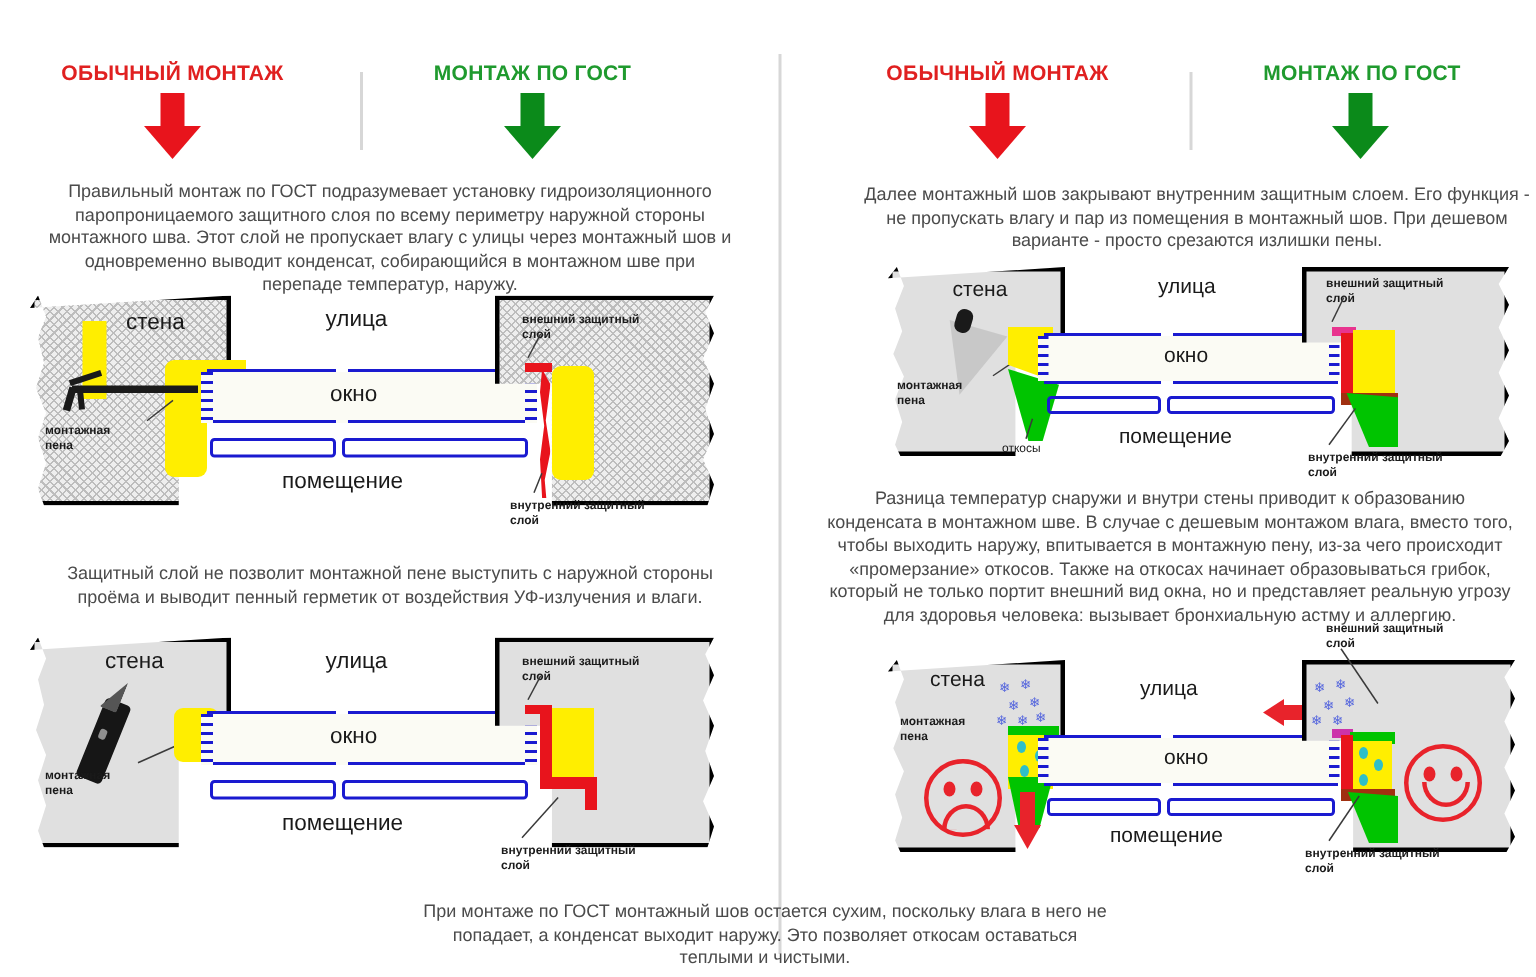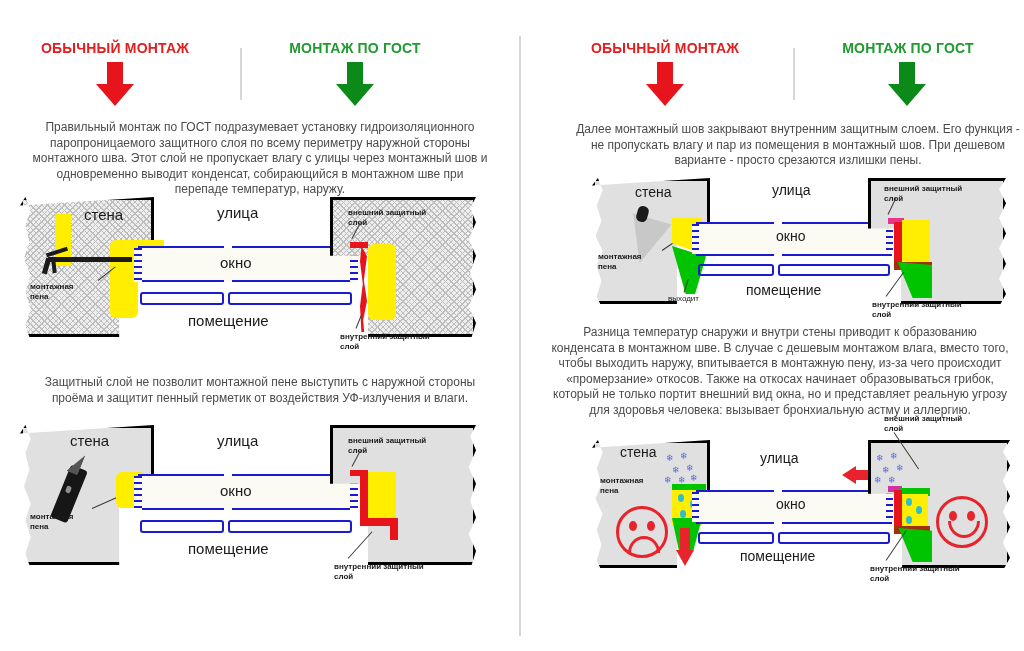--- a/index.html
+++ b/index.html
@@ -202,21 +202,21 @@
     </div>
     <div class="leader" style="left:340px;top:46px;width:18px;transform:rotate(-62deg);"></div>
 
     <div class="small-label" style="left:328px;top:140px;width:120px;">
       <span style="white-space:pre-line;">внутренний защитный
 слой</span>
     </div>
     <div class="leader" style="left:344px;top:136px;width:14px;transform:rotate(-68deg);"></div>
   </div>
 
-  <div class="para" style="left:40px;top:375px;width:440px;">Защитный слой не позволит монтажной пене выступить с наружной стороны проёма и защитит пенный герметик от воздействия УФ-излучения и влаги.</div>
+  <div class="para" style="left:40px;top:375px;width:440px;">Защитный слой не позволит монтажной пене выступить с наружной стороны проёма и выводит пенный герметик от воздействия УФ-излучения и влаги.</div>
 
   <div class="diagram" style="left:12px;top:420px;width:496px;height:165px;">
 
     <div class="wall" style="left:8px;top:5px;width:128px;height:134px;background:#e0e0e0;
          clip-path:polygon(0 6%,4% 0,8% 10%,4% 20%,7% 32%,3% 44%,8% 56%,4% 68%,8% 80%,4% 92%,7% 100%,74% 100%,74% 42%,100% 42%,100% 0);"></div>
 
     <div class="wall-label" style="left:58px;top:12px;">стена</div>
 
     <div class="tool" style="left:42px;top:32px;width:50px;height:70px;">
       <div class="knife" style="left:6px;top:14px;width:18px;height:56px;background:#161616;transform:rotate(22deg);border-radius:3px;"></div>
@@ -287,21 +287,21 @@
       <span style="white-space:pre-line;">монтажная
 пена</span>
     </div>
     <div class="leader" style="left:82px;top:80px;width:30px;transform:rotate(-34deg);"></div>
 
     <div class="foam" style="left:92px;top:48px;width:30px;height:36px;
          clip-path:polygon(0 0,100% 0,100% 100%,0 70%);"></div>
     <div class="green-slope" style="left:92px;top:76px;width:34px;height:48px;background:#00c400;
          clip-path:polygon(0 0,100% 22%,68% 100%,40% 100%);"></div>
 
-    <div class="small-label thin" style="left:88px;top:124px;">выходит</div>
+    <div class="small-label thin" style="left:88px;top:124px;">откосы</div>
     <div class="leader" style="left:104px;top:122px;width:14px;transform:rotate(-72deg);"></div>
 
     <div class="winbody" style="left:118px;top:54px;width:190px;height:30px;background:#fbfbf4;"></div>
     <div class="winline" style="left:116px;top:52px;width:78px;"></div>
     <div class="winline" style="left:202px;top:52px;width:110px;"></div>
     <div class="winline" style="left:116px;top:84px;width:78px;"></div>
     <div class="winline" style="left:202px;top:84px;width:110px;"></div>
     <div class="winline" style="left:118px;top:94px;width:72px;height:8px;background:transparent;border:2px solid #1a1ad0;border-radius:3px;"></div>
     <div class="winline" style="left:198px;top:94px;width:108px;height:8px;background:transparent;border:2px solid #1a1ad0;border-radius:3px;"></div>
     <div style="position:absolute;left:112px;top:54px;width:7px;height:30px;background:repeating-linear-gradient(#1a1ad0 0 2px,#fbfbf4 2px 6px);"></div>
@@ -423,14 +423,15 @@
     </div>
     <div class="leader" style="left:314px;top:0px;width:44px;transform:rotate(56deg);"></div>
 
     <div class="small-label" style="left:290px;top:132px;width:120px;">
       <span style="white-space:pre-line;">внутренний защитный
 слой</span>
     </div>
     <div class="leader" style="left:306px;top:128px;width:36px;transform:rotate(-56deg);"></div>
   </div>
 
+  <div class="para" style="left:280px;top:600px;width:460px;">При монтаже по ГОСТ монтажный шов остается сухим, поскольку влага в него не попадает, а конденсат выходит наружу. Это позволяет откосам оставаться теплыми и чистыми.</div>
 
 </div>
 
 </body></html>

